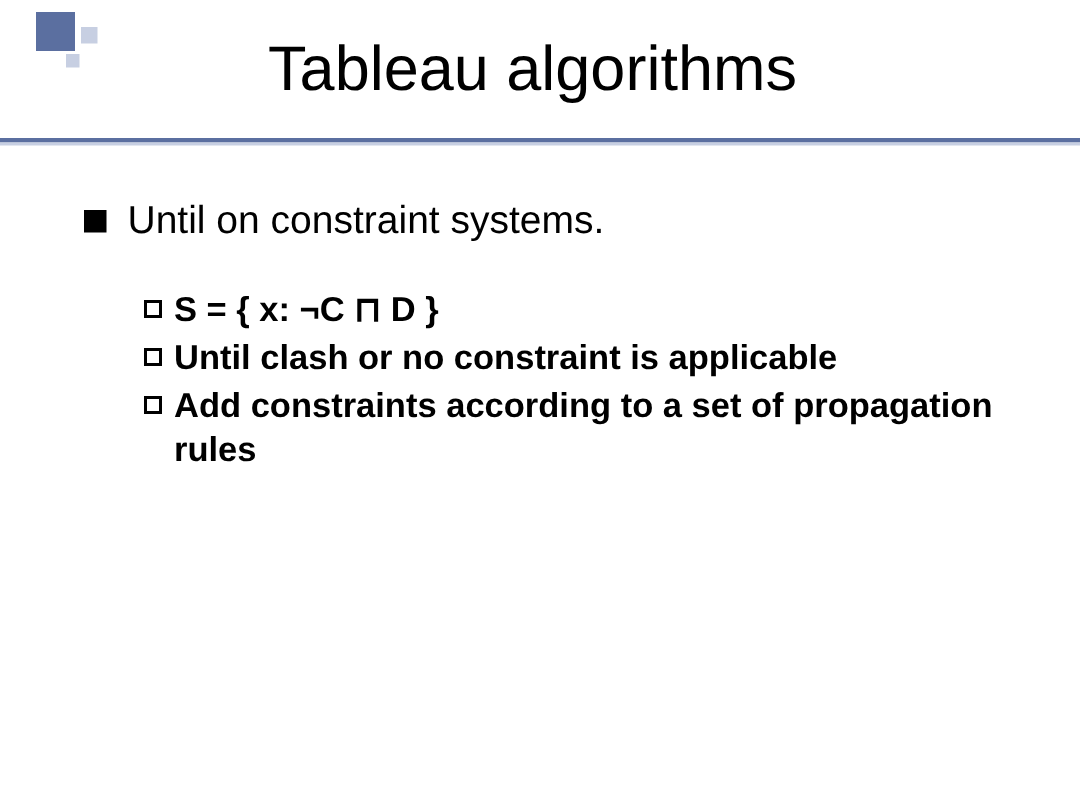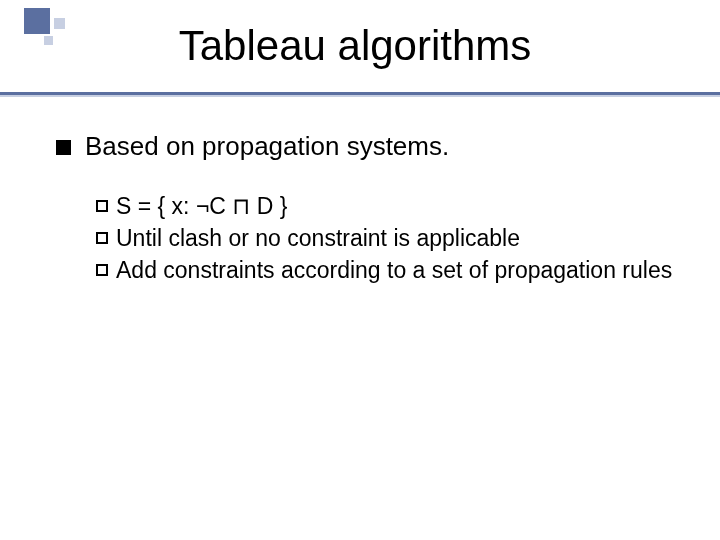--- a/index.html
+++ b/index.html
@@ -112,20 +112,21 @@
     height: 12px;
     border: 2px solid #000000;
     box-sizing: border-box;
     flex: 0 0 auto;
     margin-top: 8px;
     margin-right: 8px;
     background: #ffffff;
   }
   .lvl2 .text {
     flex: 1 1 auto;
+    font-weight: bold;
   }
 </style>
 </head>
 <body>
 
 <div class="slide">
 
   <div class="deco">
     <div class="big"></div>
     <div class="small1"></div>
@@ -134,21 +135,21 @@
 
   <h1 class="title">Tableau algorithms</h1>
 
   <div class="rule"></div>
   <div class="rule-shadow"></div>
 
   <div class="body">
 
     <div class="lvl1">
       <div class="bullet"></div>
-      <div class="text">Based on propagation systems.</div>
+      <div class="text">Until on constraint systems.</div>
     </div>
 
     <div class="lvl2-group">
 
       <div class="lvl2">
         <div class="bullet"></div>
         <div class="text">S  = { x: ¬C ⊓ D }</div>
       </div>
 
       <div class="lvl2">

